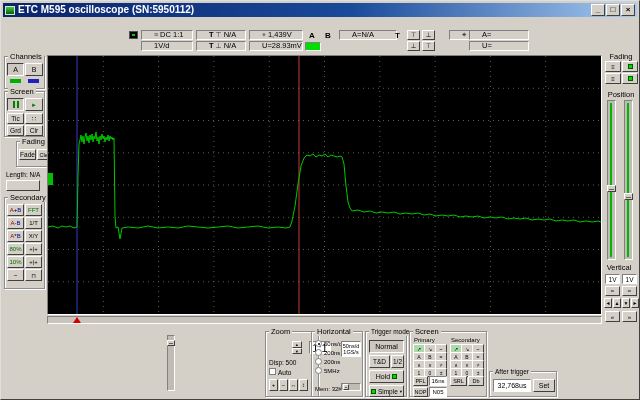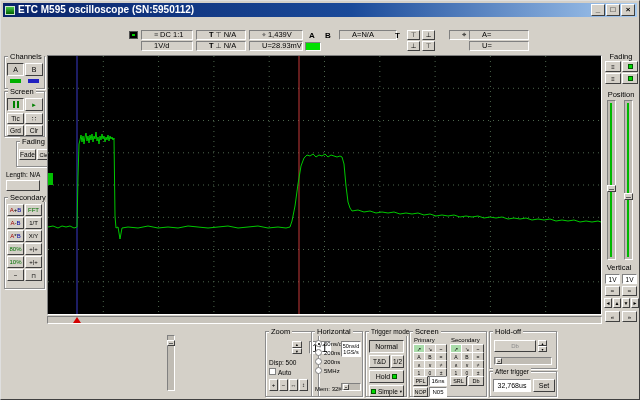--- a/index.html
+++ b/index.html
@@ -341,29 +341,20 @@
         <div class="btn tcell" style="left: 22px; top: 24px; width: 12px; height: 9px;">±</div>
       </div>
     <div class="btn" style="left:3px;top:44px;width:15px;height:10px;font-size:5.5px;">PFL</div>
     <div class="sunkbox" style="left:19px;top:44px;width:18px;height:10px;font-size:6px;">16ns</div>
     <div class="btn" style="left:40px;top:44px;width:17px;height:10px;font-size:5.5px;">SRL</div>
     <div class="btn" style="left:58px;top:44px;width:16px;height:10px;font-size:5.5px;">Db</div>
     <div class="btn" style="left:3px;top:55px;width:15px;height:10px;font-size:5.5px;">NOP</div>
     <div class="sunkbox" style="left:19px;top:55px;width:18px;height:10px;font-size:6px;">N05</div>
   </div>
 
-  <div class="grp" style="left:488px;top:330px;width:68px;height:38px;">
-    <span class="gt">Hold-off</span>
-    <div class="btn dis" style="left:4px;top:8px;width:42px;height:12px;font-size:6px;">Db</div>
-    <div class="btn" style="left:48px;top:8px;width:9px;height:6px;font-size:4px;">▴</div>
-    <div class="btn" style="left:48px;top:14px;width:9px;height:6px;font-size:4px;">▾</div>
-    <div class="htrack" style="left:4px;top:25px;width:58px;height:8px;">
-      <div class="vthumb" style="left:1px;top:0px;width:6px;height:6px;"></div>
-    </div>
-  </div>
 
   <div class="grp" style="left:488px;top:370px;width:68px;height:26px;">
     <span class="gt" style="font-size:6.5px;">After trigger</span>
     <div class="sunkbox" style="left:3px;top:7px;width:38px;height:13px;font-size:7px;">32,768us</div>
     <div class="btn" style="left:43px;top:7px;width:22px;height:13px;font-size:7px;">Set</div>
   </div>
 
 </div>
 
 </body></html>

